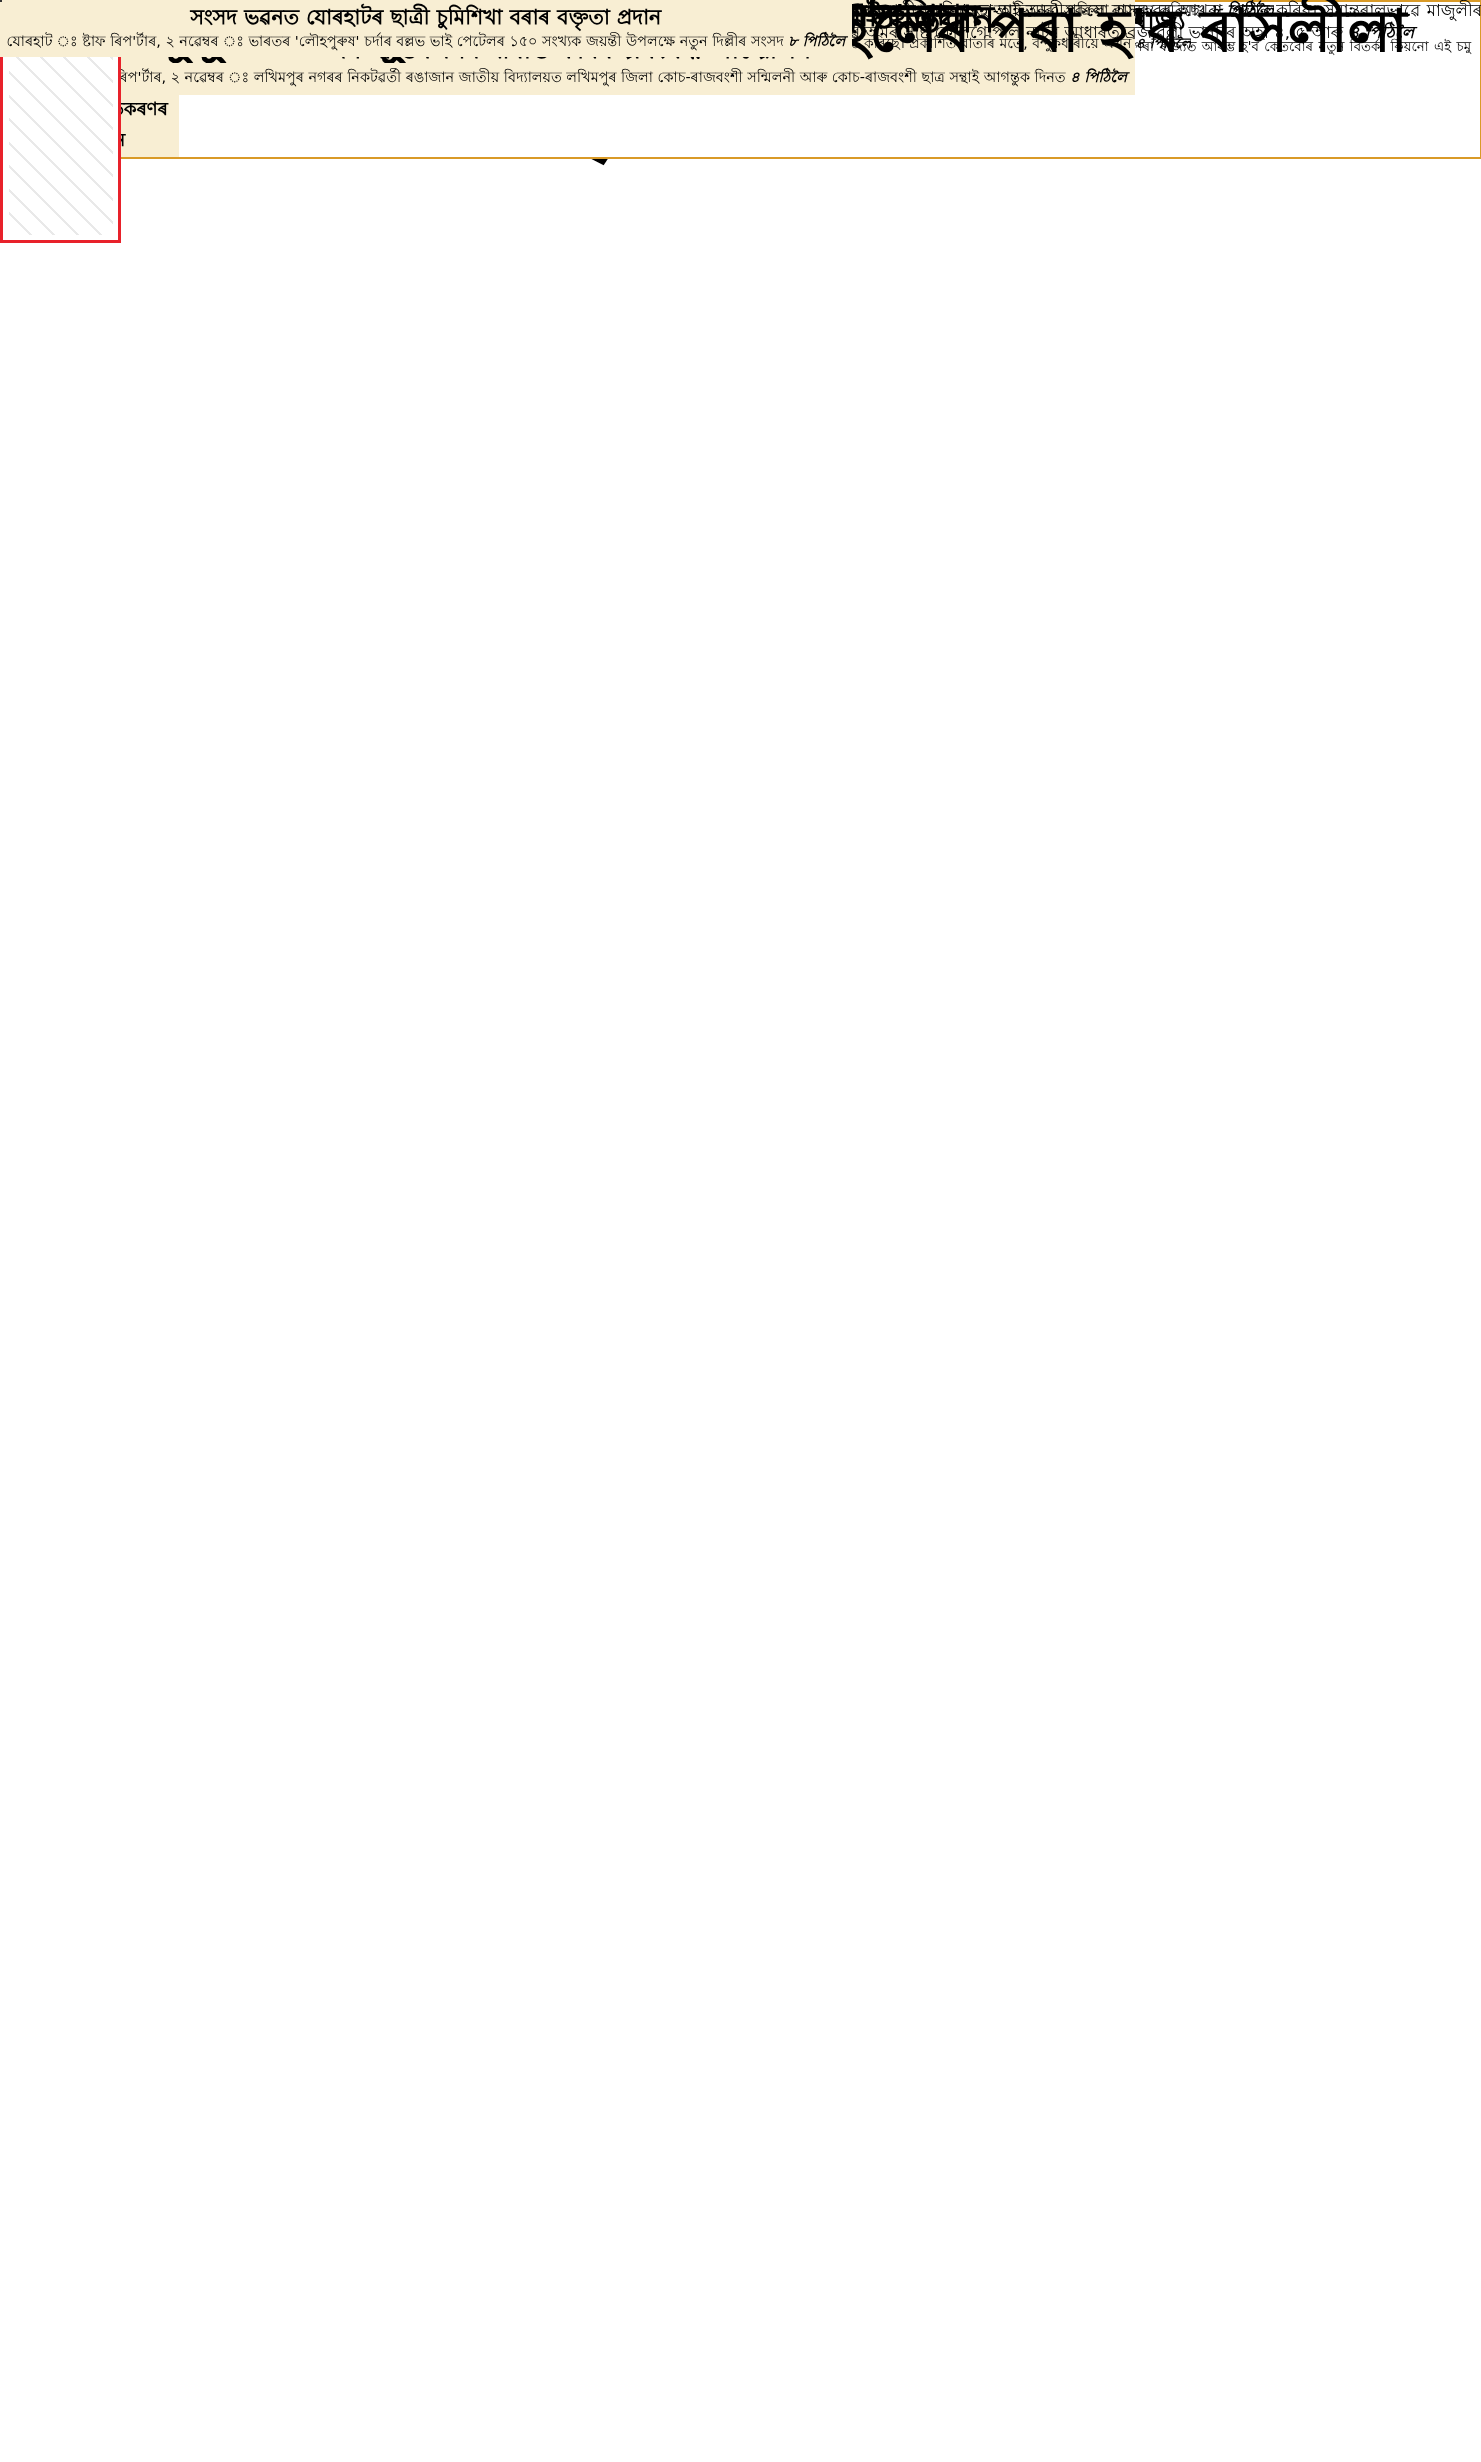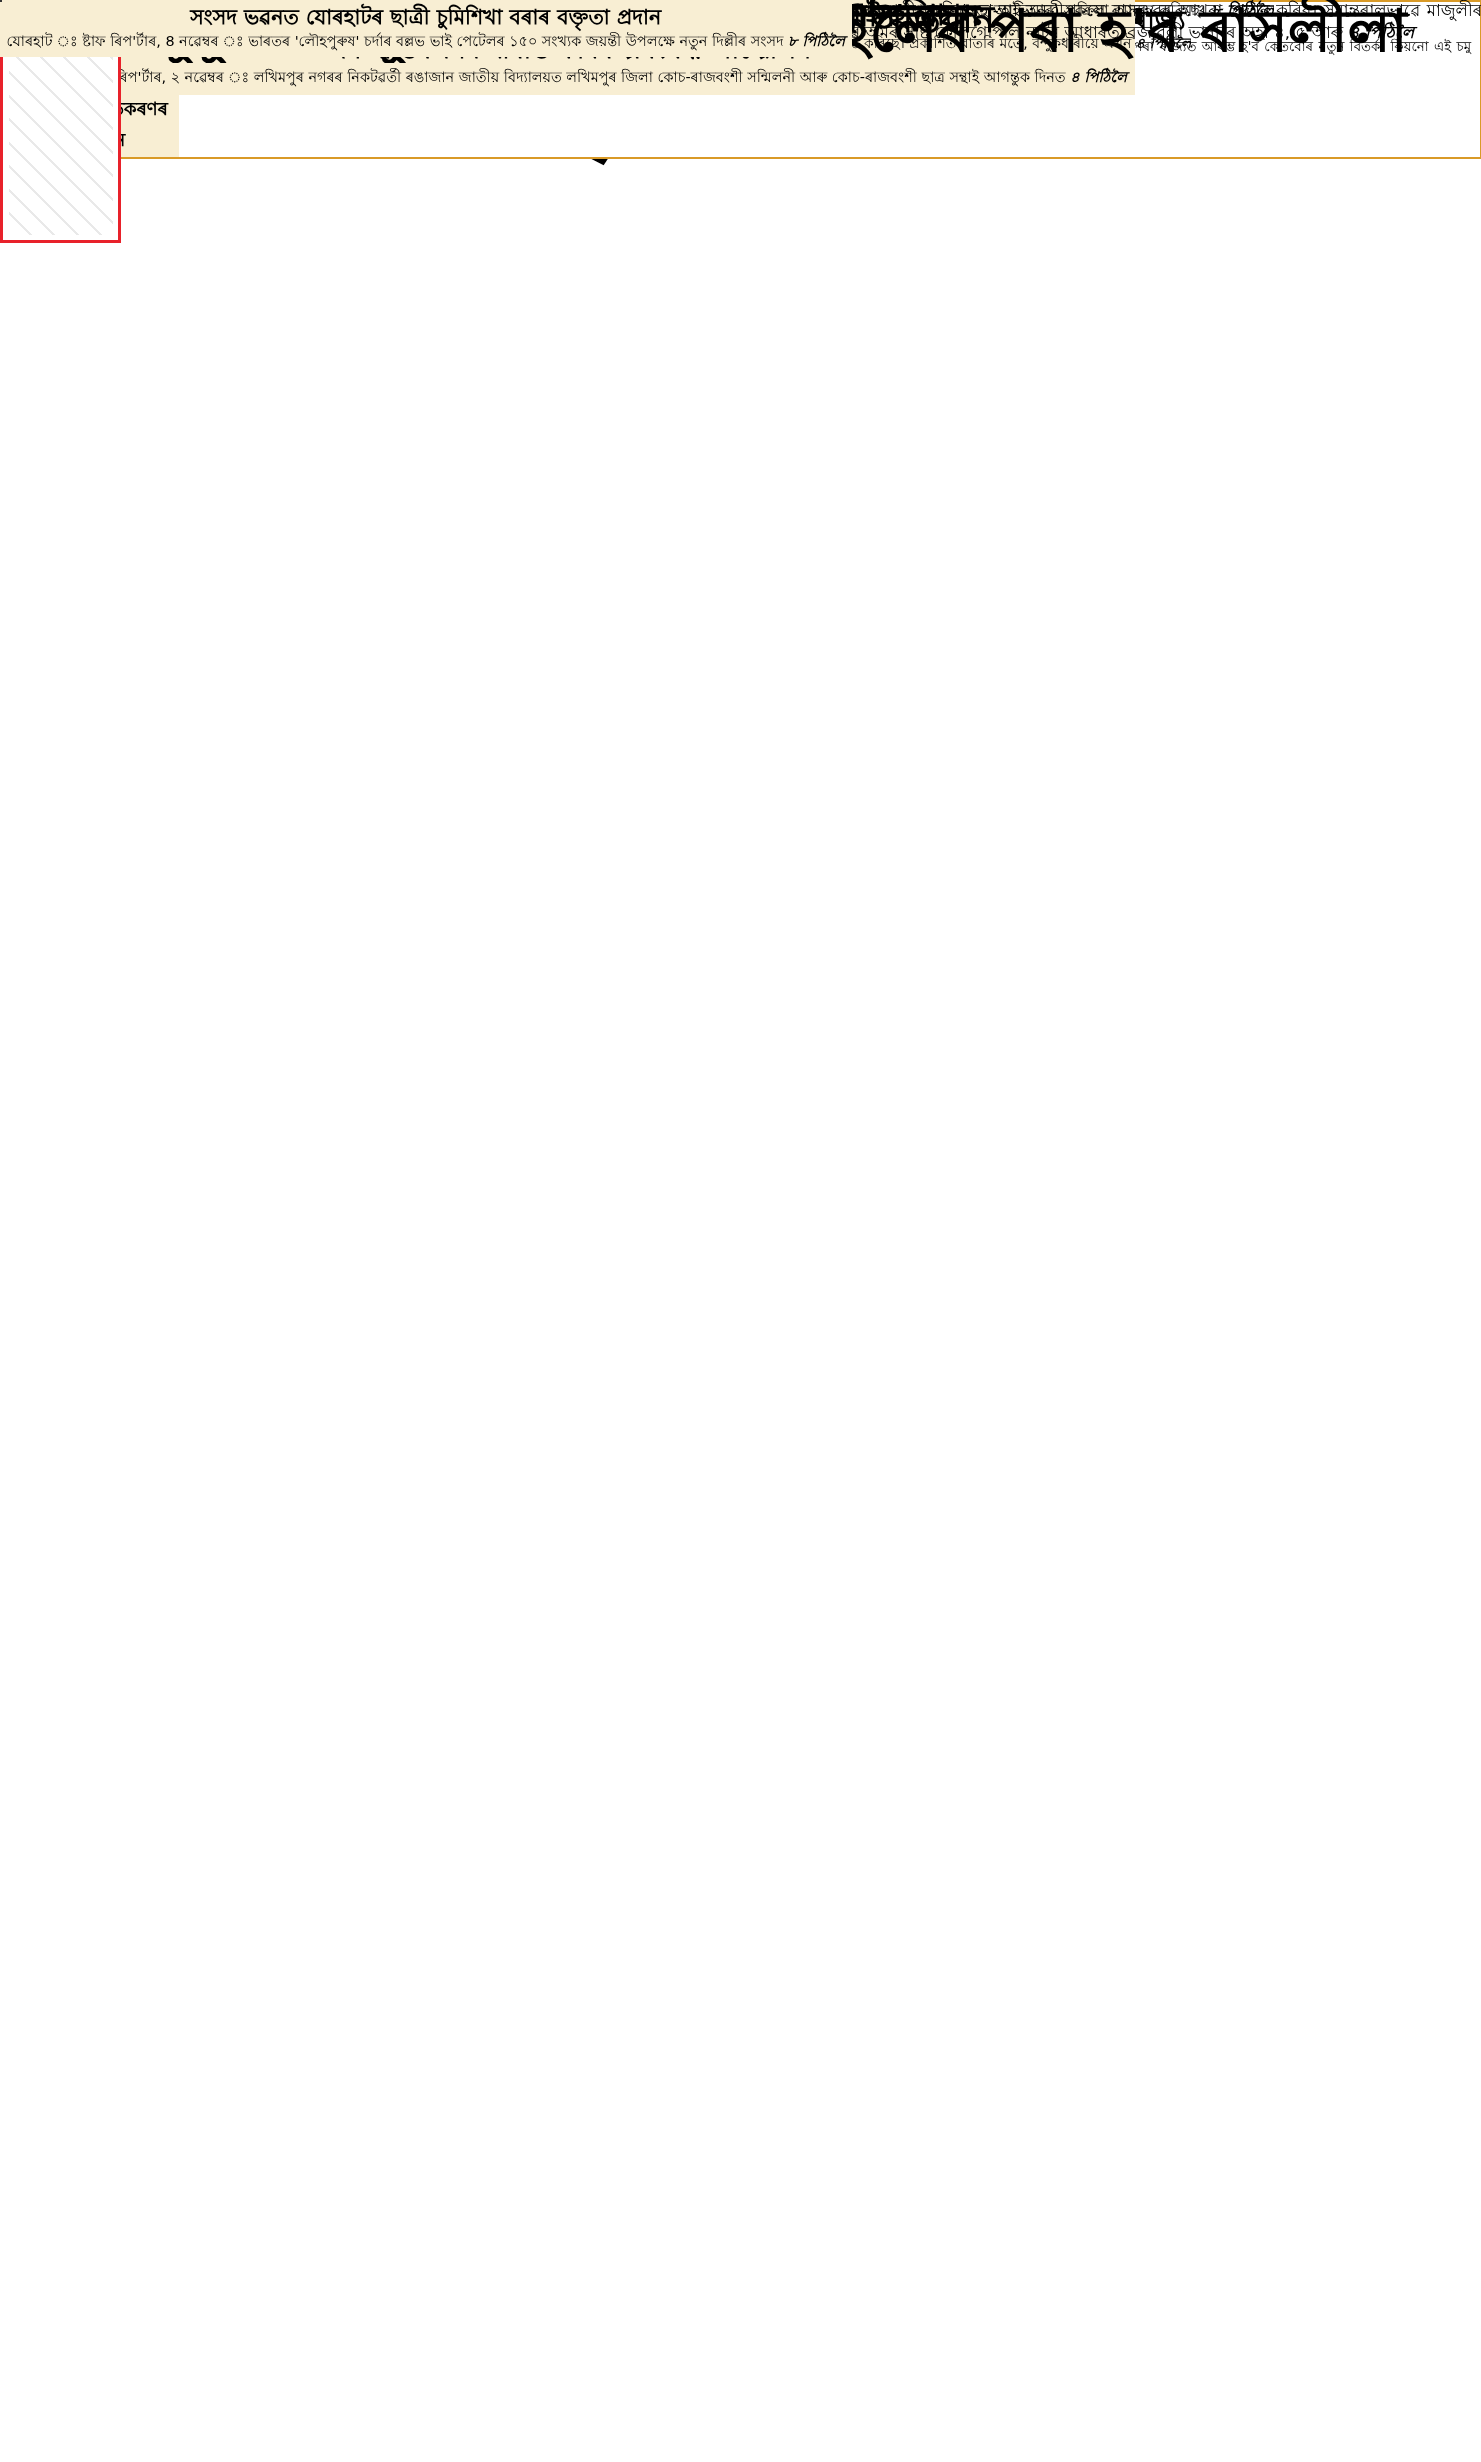--- a/index.html
+++ b/index.html
@@ -197,21 +197,21 @@
 <div class="abs bt" style="left:2008;top:2934;width:662;height:104;font-size:16px;">
   <span>নতুন দিল্লী, ২ নৱেম্বৰ ঃ বিহাৰত সফল হোৱা বুলি দাবী কৰাৰ পাছত নিৰ্বাচন আয়োগে দেশৰ ১২খন ৰাজ্যত ভোটাৰ তালিকাৰ বিশেষ ব্যাপক সংশোধনৰ (এছ আই আৰ) প্ৰক্ৰিয়া আৰম্ভ কৰিছে।</span>
   <span class="ref">৮ পিঠিলৈ</span>
 </div>
 
 <div class="photo" style="left:1700;top:3465;width:285;height:330;background:linear-gradient(180deg,#9fb98a 0%,#6b8f5a 58%,#4a6b3f 100%);"></div>
 <div class="rb abs" style="left:1700;top:3800;width:285;height:56;font-size:16.6px;">ৰাষ্ট্ৰীয় একতা দিৱস</div>
 <div class="abs cream" style="left:1700;top:3862;width:285;height:430;padding:5.5px 6.6px;box-sizing:border-box;">
   <div class="hd" style="font-size:20.5px;">সংসদ ভৱনত যোৰহাটৰ ছাত্ৰী চুমিশিখা বৰাৰ বক্তৃতা প্ৰদান</div>
   <div class="bt" style="font-size:14.4px;margin-top:4.4px;">
-    <span>যোৰহাট ঃ ষ্টাফ ৰিপ'ৰ্টাৰ, 8 নৱেম্বৰ ঃ ভাৰতৰ 'লৌহপুৰুষ' চৰ্দাৰ বল্লভ ভাই পেটেলৰ ১৫০ সংখ্যক জয়ন্তী উপলক্ষে নতুন দিল্লীৰ সংসদ</span>
+    <span>যোৰহাট ঃ ষ্টাফ ৰিপ'ৰ্টাৰ, ২ নৱেম্বৰ ঃ ভাৰতৰ 'লৌহপুৰুষ' চৰ্দাৰ বল্লভ ভাই পেটেলৰ ১৫০ সংখ্যক জয়ন্তী উপলক্ষে নতুন দিল্লীৰ সংসদ</span>
     <span class="ref">৮ পিঠিলৈ</span>
   </div>
 </div>
 
 <div class="abs" style="left:1990;top:3048;width:655;height:1185;background:#f9e300;border:1.7px solid #333;">
 
   <div style="position:absolute;left:0;top:139px;width:100%;display:flex;justify-content:space-around;">
     
     
     

